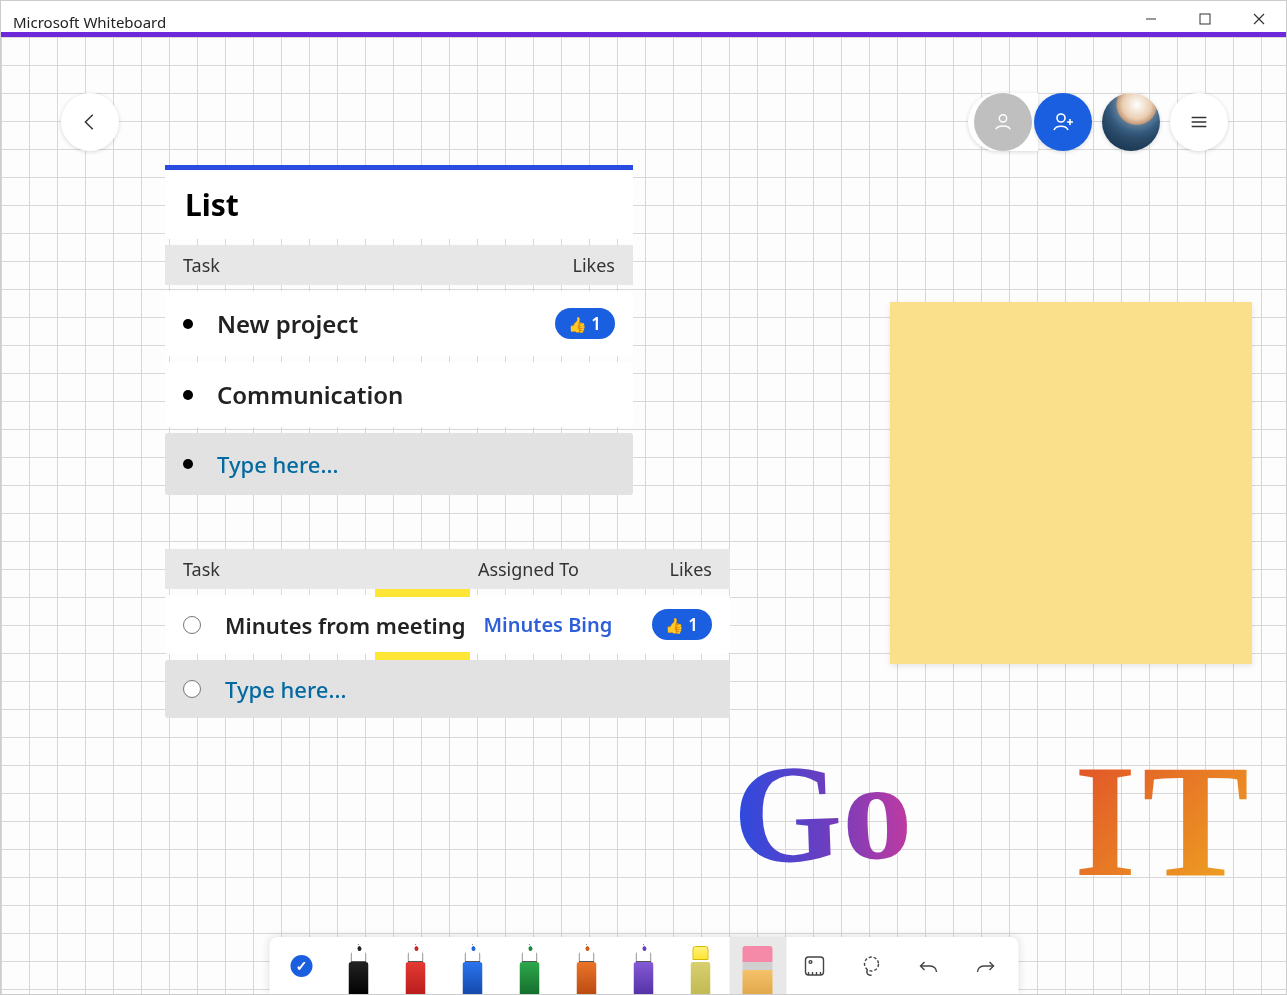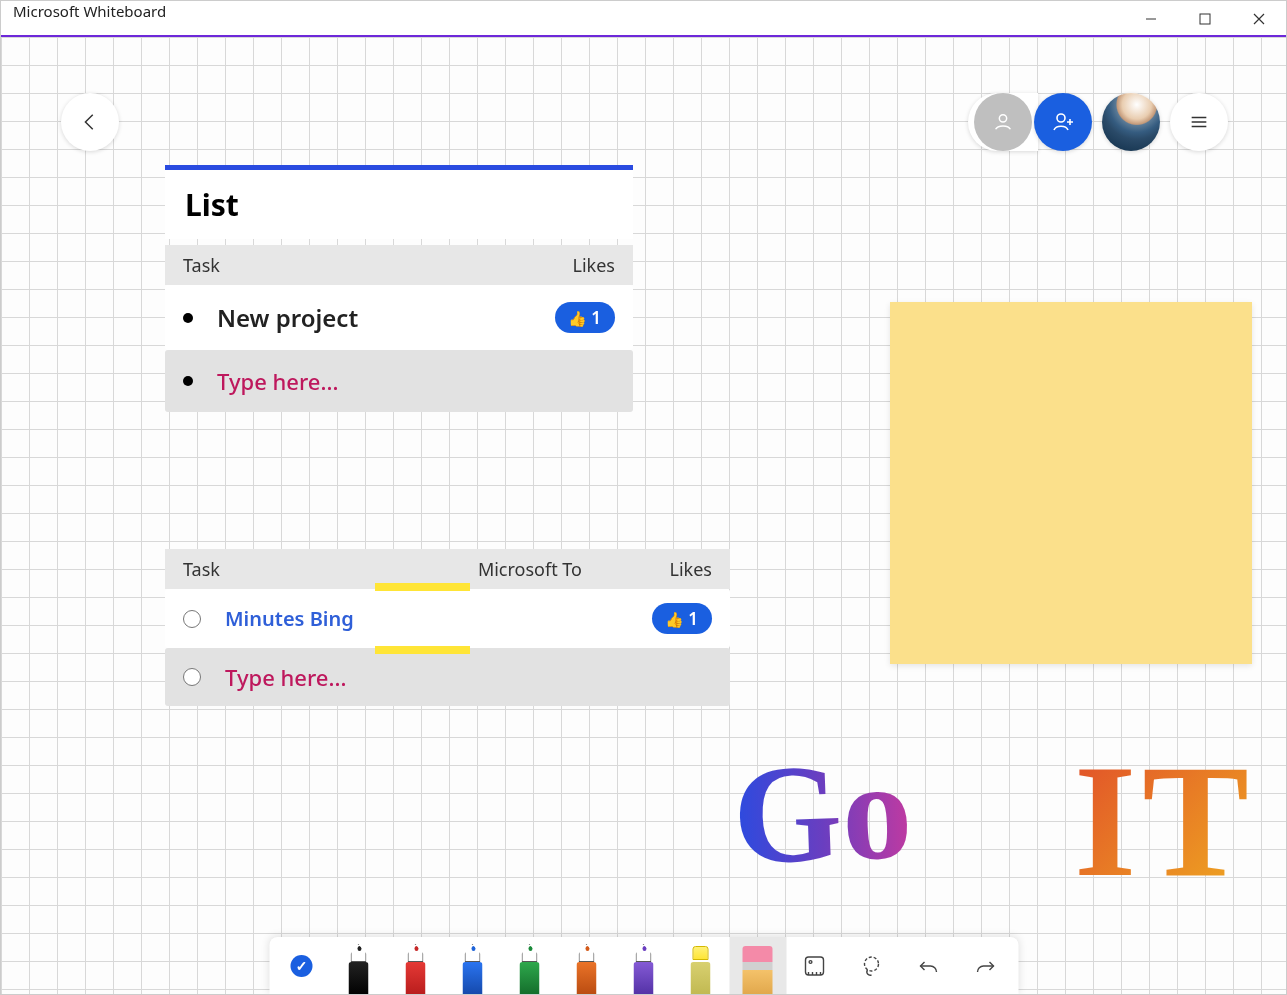--- a/index.html
+++ b/index.html
@@ -9,23 +9,23 @@
     height: 995px;
     overflow: hidden;
     background: #fff;
     position: relative;
     border: 1px solid #ccc;
   }
   
   .titlebar {
     height: 36px;
     display: flex;
-    align-items: flex-start;
+    align-items: flex-end;
     padding: 0 12px;
-    border-bottom: 2px solid #6d28d9;
+    border-bottom: 5px solid #6d28d9;
     background: #fff;
     position: relative;
   }
   .titlebar .title { font-size: 15px; color: #222; }
   .winctrls { position: absolute; right: 0; top: 0; height: 36px; display: flex; }
   .winctrls div {
     width: 54px; height: 36px; display: flex; align-items: center; justify-content: center;
     cursor: pointer;
   }
   .winctrls svg { width: 12px; height: 12px; stroke: #333; stroke-width: 1; fill: none; }
@@ -99,27 +99,27 @@
     background: #fff; border-top: 5px solid #2a4be0;
     padding: 14px 20px; font-weight: 700;
   }
   .card-list .card-hdr { font-size: 30px; }
   .card-sub {
     background: #e7e7e7; display:flex; padding: 8px 18px; font-size:18px; color:#333;
     margin-top:6px;
   }
   .row {
     background:#fff; display:flex; align-items:center; padding:16px 18px;
-    font-size:24px; font-weight:600; color:#222;
+    margin-top:6px; font-size:24px; font-weight:600; color:#222;
     border-radius:3px;
   }
   .row .bullet { width:10px; height:10px; border-radius:50%; background:#000; margin-right:24px; flex:0 0 auto;}
   .row .circ { width:18px; height:18px; border-radius:50%; border:1.5px solid #777; background:#fff; margin-right:24px; flex:0 0 auto;}
   .row .txt { flex:1; }
-  .row.placeholder { background:#e2e2e2; color:#be185d; font-weight:500; font-size:22px;}
+  .row.placeholder { background:#e2e2e2; color:#0369a1; font-weight:500; font-size:22px;}
   .like-pill {
     background:#1a5fe0; color:#fff; border-radius:18px; padding:4px 14px; font-size:17px; font-weight:600;
     display:flex; align-items:center; gap:4px; cursor:pointer;
   }
   .like-pill .thumb { font-size:15px; }
 
   .card-list { top:128px; left:164px; width:468px; }
   .card-followups { top:506px; left:164px; width:565px; }
   .card-followups .card-hdr { font-size:30px; padding:14px 18px;}
   .card-followups .card-sub .c1 { flex:2;}
@@ -292,34 +292,39 @@
       <span class="c2">Likes</span>
     </div>
     <div class="row">
       <span class="bullet"></span>
       <span class="txt">New project</span>
       <span class="like-pill">
         <span class="thumb">👍</span>
         <span>1</span>
       </span>
     </div>
+    <div class="row">
+      <span class="bullet"></span>
+      <span class="txt">Communication</span>
+    </div>
     <div class="row placeholder">
       <span class="bullet"></span>
       <span class="txt">Type here...</span>
     </div>
   </div>
 
   <div class="card card-followups">
     <div class="card-sub">
       <span class="c1">Task</span>
-      <span class="c2">Microsoft To</span>
+      <span class="c2">Assigned To</span>
       <span class="c3">Likes</span>
     </div>
     <div class="row hilite">
       <span class="circ"></span>
+      <span class="txt">Minutes from meeting</span>
       <span class="assign">Minutes Bing</span>
       <span class="like-pill">
         <span class="thumb">👍</span>
         <span>1</span>
       </span>
     </div>
     <div class="row placeholder">
       <span class="circ"></span>
       <span class="txt">Type here...</span>
       <span class="assign"></span>

